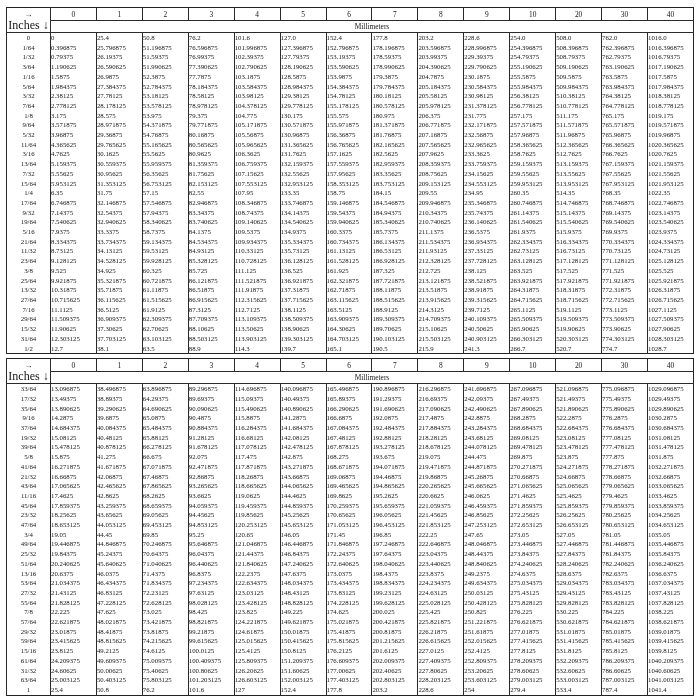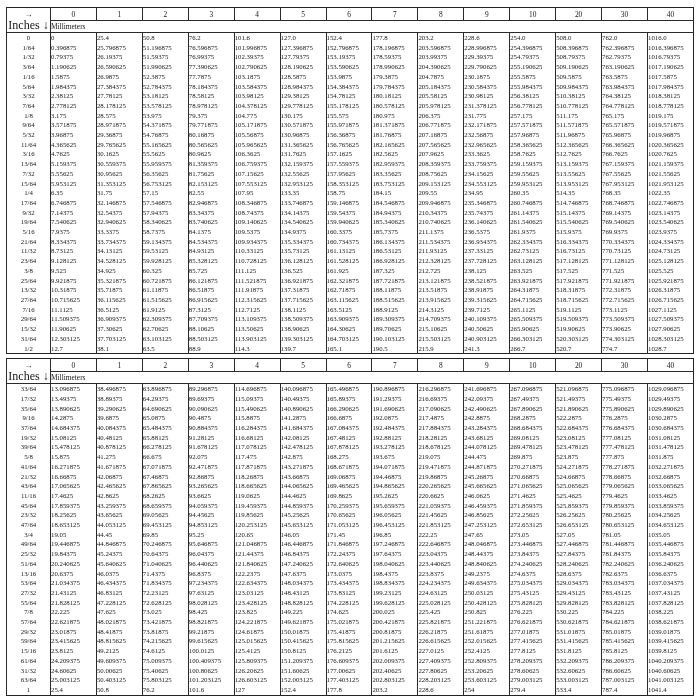--- a/index.html
+++ b/index.html
@@ -13,21 +13,21 @@
   table.conv col.lab { width:44px; }
   table.conv th, table.conv td {
     border-left:1px solid #2a2a2a; white-space:nowrap; overflow:hidden;
     font-weight:normal; padding:0;
   }
   
   tr.col-row th { height:12px; font-size:7.4px; text-align:center; border-bottom:1px solid #2a2a2a; }
   th.corner { vertical-align:middle; text-align:center; border-bottom:1.2px solid #2a2a2a; }
   th.corner .arr { font-size:8px; line-height:10px; }
   th.corner .inl { font-size:12px; line-height:10px; }
-  tr.unit-row th { height:11px; font-size:7.4px; text-align:left; border-bottom:1.2px solid #2a2a2a; }
+  tr.unit-row th { height:11px; font-size:7.4px; text-align:center; border-bottom:1.2px solid #2a2a2a; }
   
   tbody th.rlabel { font-size:6.8px; height:9.7px; line-height:9.7px; text-align:center; }
   tbody td { font-size:6.8px; height:9.7px; line-height:9.7px; text-align:left; padding-left:3px; }
 </style>
 </head>
 <body>
 
 <div class="page">
 
   <table class="conv">

